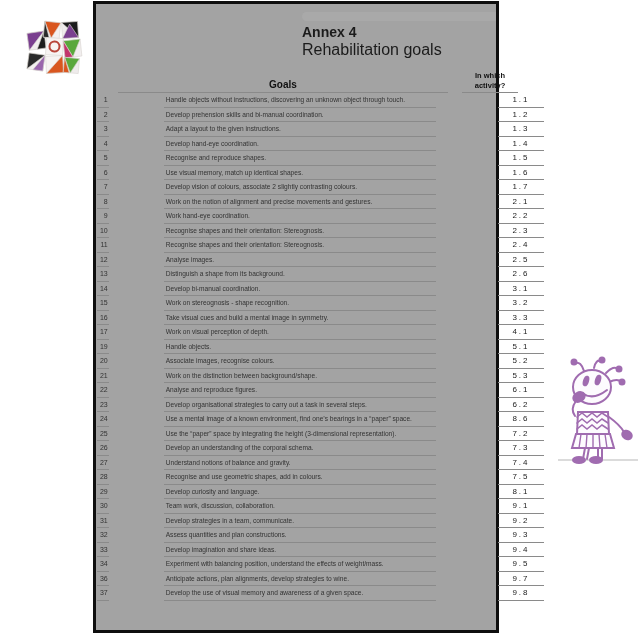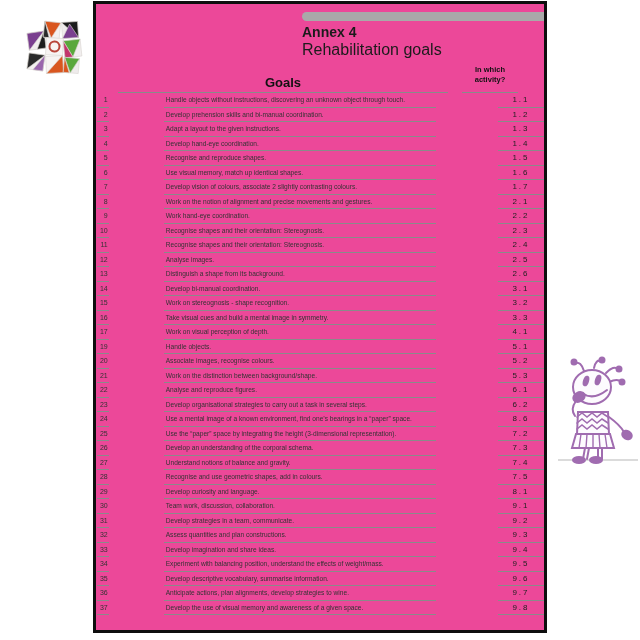--- a/index.html
+++ b/index.html
@@ -1,36 +1,36 @@
 <!DOCTYPE html>
 <html><head>
 <meta charset="utf-8">
 <style>
   * { margin:0; padding:0; box-sizing:border-box; }
   html,body { width:640px; height:640px; background:#ffffff; overflow:hidden;
               font-family:"Liberation Sans", sans-serif; }
   .canvas { position:relative; width:640px; height:640px; background:#ffffff; }
 
   
-  .page { position:absolute; left:93px; top:1px; width:454px; height:632px;
-          background:#ec4899; border:3px solid #0e0e0e; }
+  .page { position:absolute; left:93px; top:1px; width:406px; height:632px;
+          background:#a3a3a3; border:3px solid #0e0e0e; }
 
   .accent-bar { position:absolute; left:206px; top:8px; right:0; height:9px;
                 background:#a9a9a9; border-radius:5px 0 0 5px; }
 
   .title    { position:absolute; left:206px; top:20px; font-size:14px; font-weight:bold; color:#1b1b1b; }
   .subtitle { position:absolute; left:206px; top:37px; font-size:16px; font-weight:normal; color:#1b1b1b; }
 
   
   .tbl { position:absolute; left:0; top:63px; width:448px; }
   .thead { display:flex; height:26px; align-items:flex-end; }
-  .th-goals { margin-left:22px; width:330px; text-align:center; font-size:13px; font-weight:bold;
+  .th-goals { margin-left:22px; width:330px; text-align:center; font-size:10px; font-weight:bold;
               color:#111; border-bottom:1px solid #8a8a8a; padding-bottom:2px; }
   .th-activity { margin-left:14px; width:56px; text-align:center; font-size:7.5px; font-weight:bold;
-                 color:#111; line-height:1.25; border-bottom:1px solid #8a8a8a; padding-bottom:8px; }
+                 color:#111; line-height:1.25; border-bottom:1px solid #8a8a8a; padding-bottom:2px; }
 
   .row { display:flex; height:14.5px; align-items:stretch;gap:48px; }
   .cell { display:flex; align-items:center; border-bottom:1px solid #8a8a8a; }
   .c-num  { margin-left:1px; width:14px; justify-content:flex-end; font-size:7px; color:#333; padding-right:1px; }
   .c-goal { margin-left:7px; width:330px; font-size:6.6px; color:#333; padding-left:2px;
             white-space:nowrap; overflow:hidden; }
   .c-act  { margin-left:14px; width:56px; justify-content:center; font-size:8px; color:#222;
             letter-spacing:2px; }
 
   
@@ -290,25 +290,20 @@
     <div class="cell c-goal">Develop imagination and share ideas.</div>
     <div class="cell c-act">9.4</div>
   </div>
 
   <div class="row">
     <div class="cell c-num">34</div>
     <div class="cell c-goal">Experiment with balancing position, understand the effects of weight/mass.</div>
     <div class="cell c-act">9.5</div>
   </div>
 
-  <div class="row">
-    <div class="cell c-num">35</div>
-    <div class="cell c-goal">Develop descriptive vocabulary, summarise information.</div>
-    <div class="cell c-act">9.6</div>
-  </div>
 
   <div class="row">
     <div class="cell c-num">36</div>
     <div class="cell c-goal">Anticipate actions, plan alignments, develop strategies to wine.</div>
     <div class="cell c-act">9.7</div>
   </div>
 
   <div class="row">
     <div class="cell c-num">37</div>
     <div class="cell c-goal">Develop the use of visual memory and awareness of a given space.</div>

